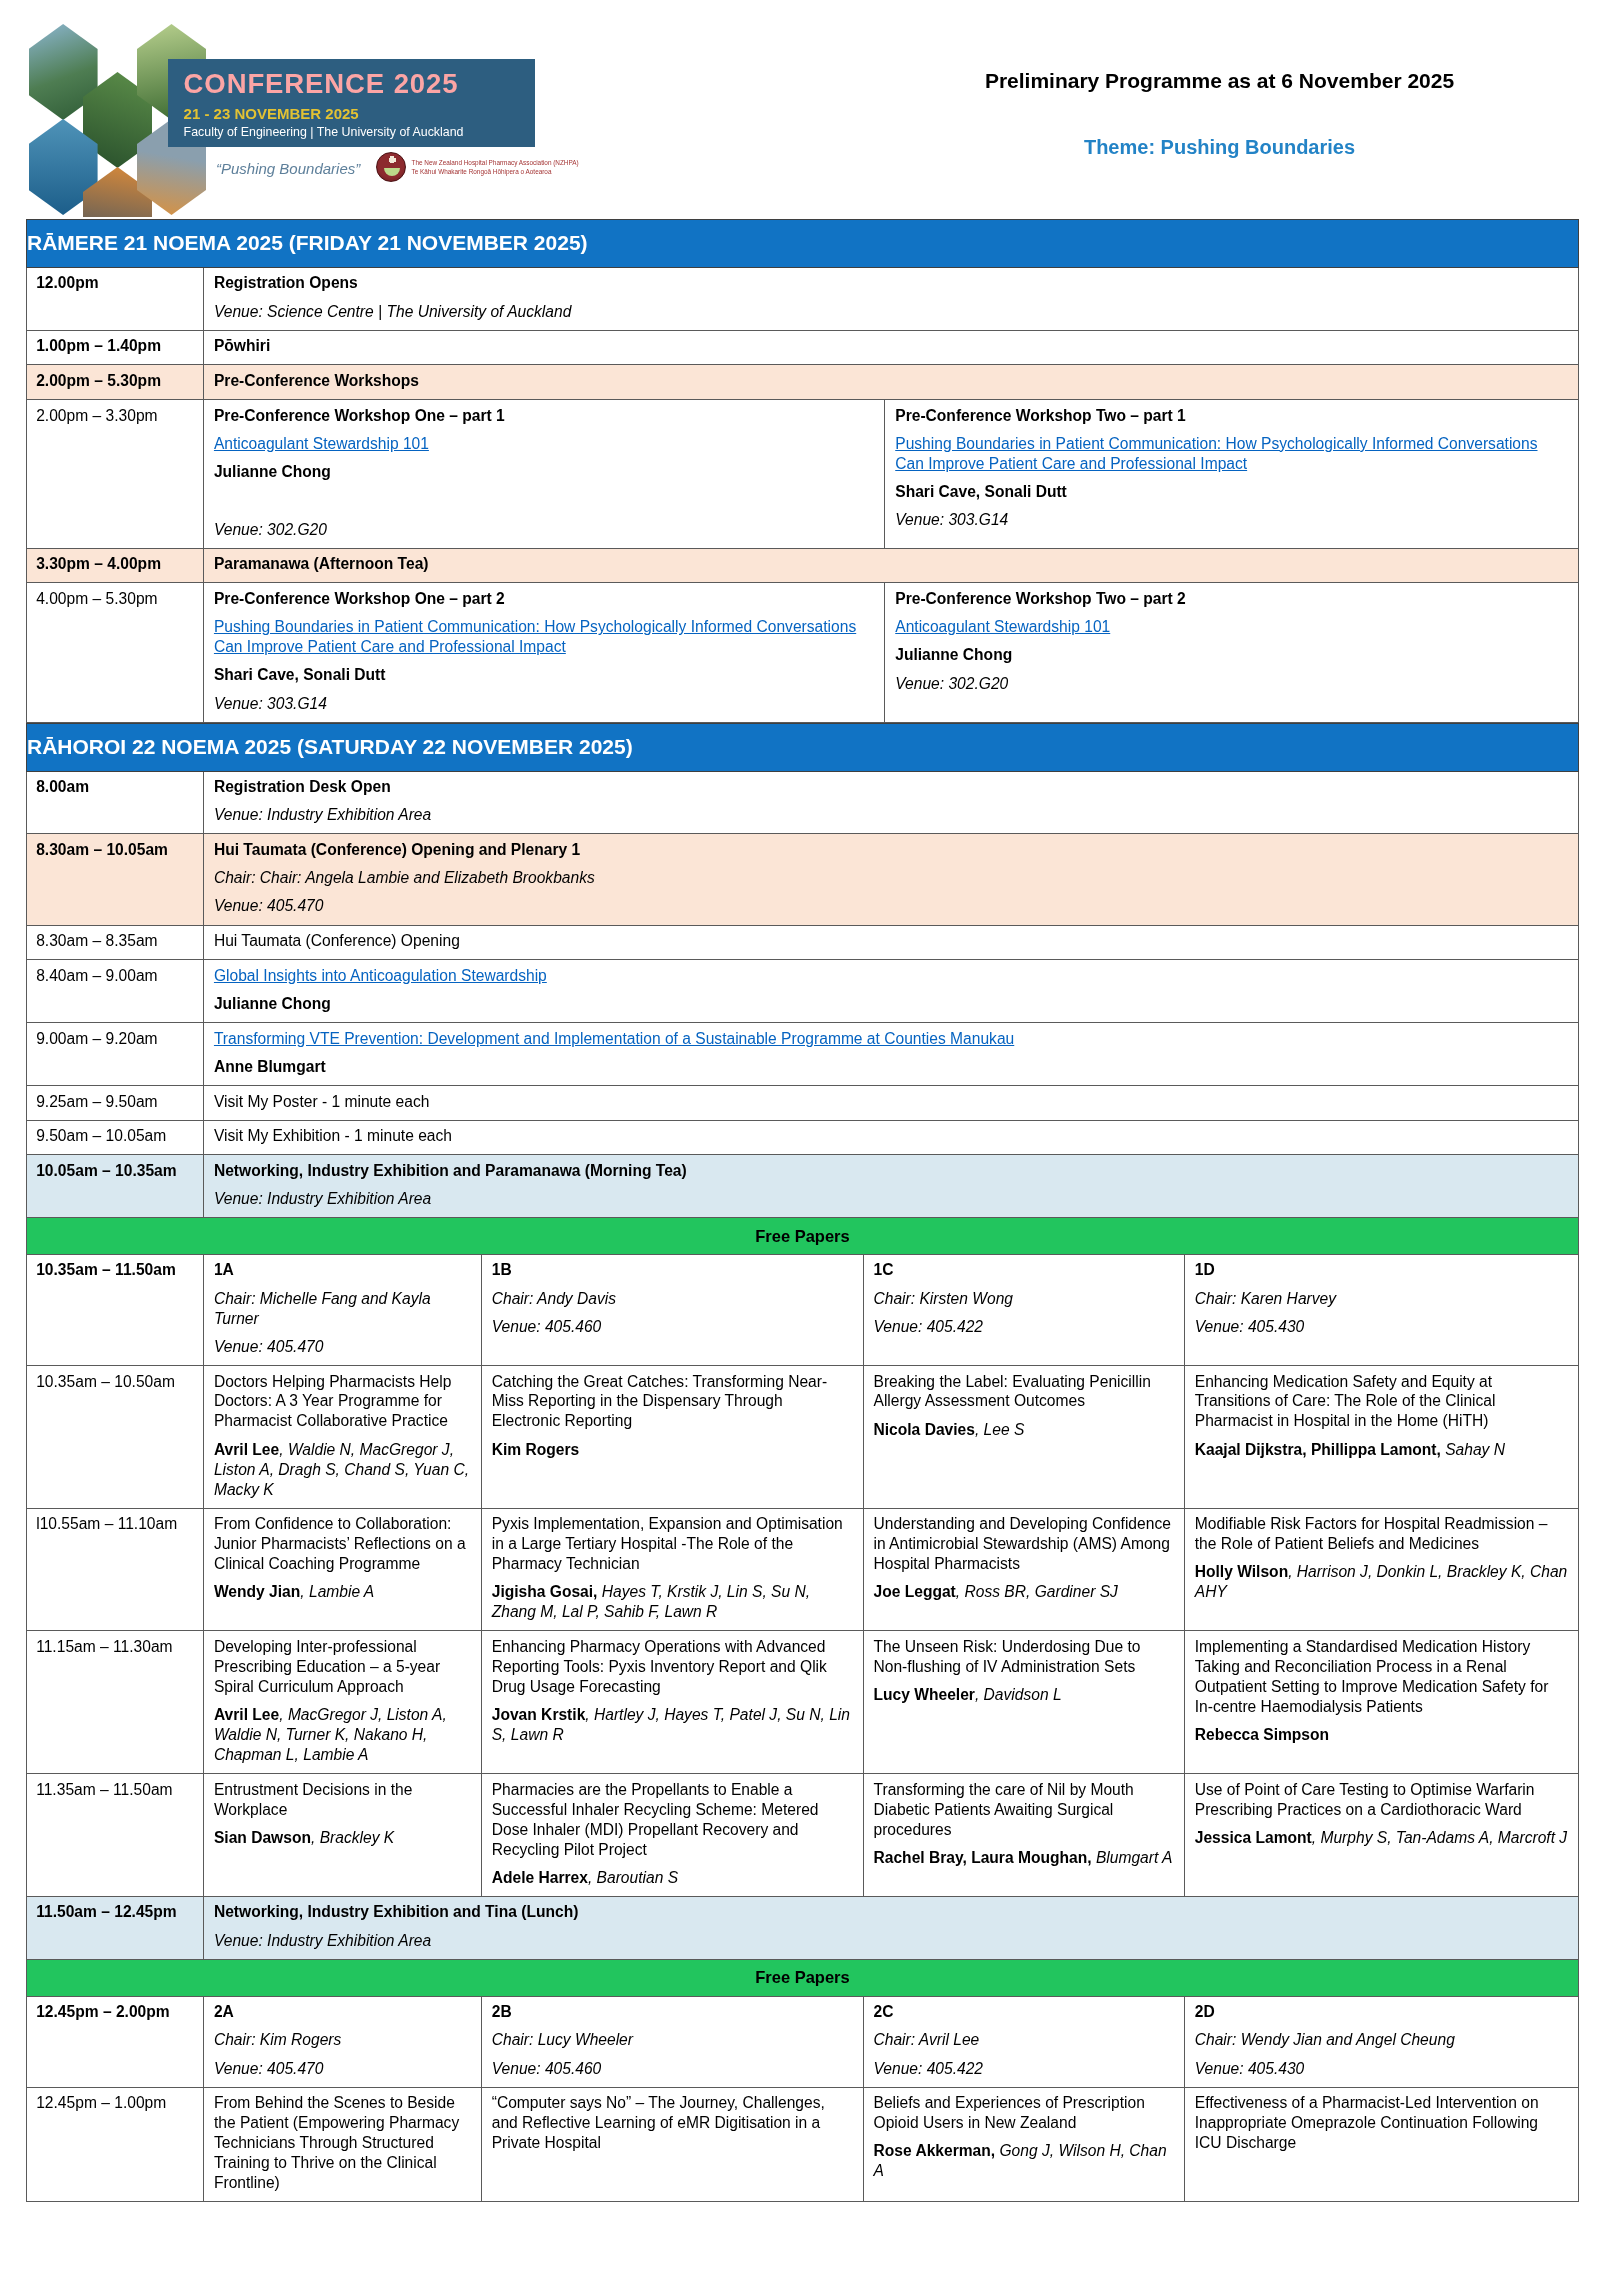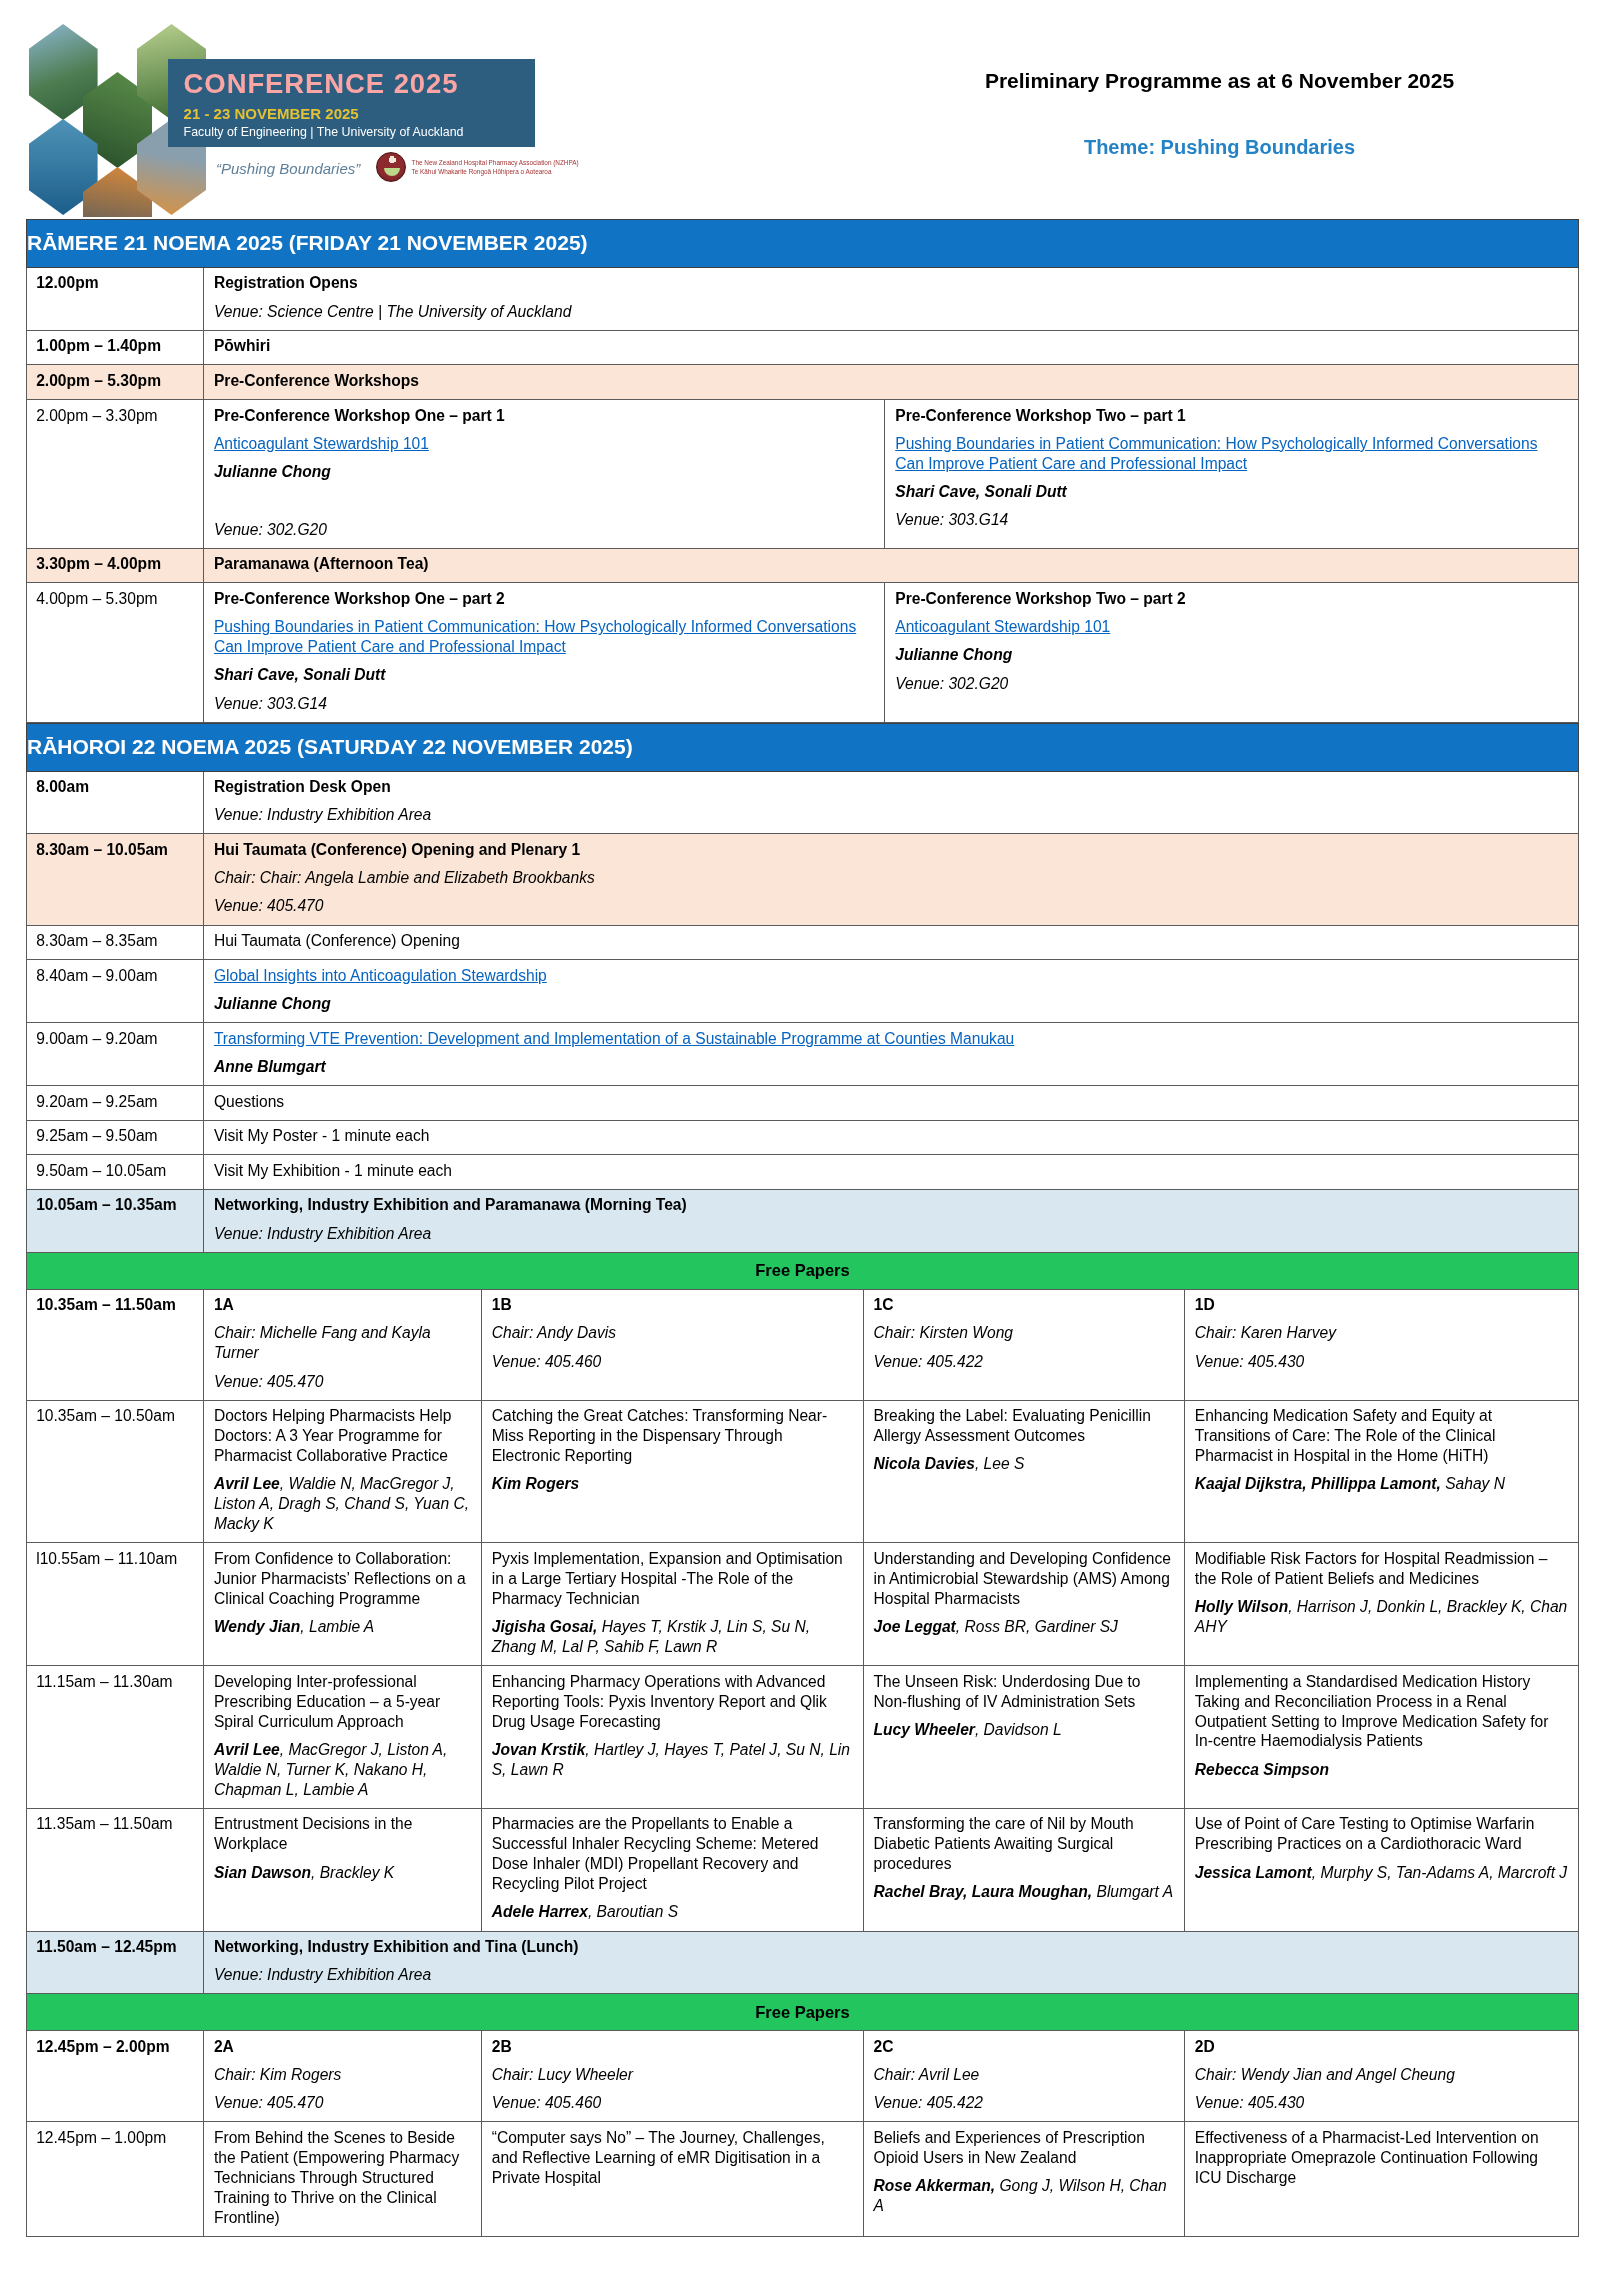--- a/index.html
+++ b/index.html
@@ -32,21 +32,21 @@
   .prelim{position:absolute;left:911px;top:69px;width:617px;text-align:center;font-size:21px;font-weight:700}
   .theme{position:absolute;left:911px;top:136px;width:617px;text-align:center;font-size:20px;font-weight:700;color:#2383c6}
   
   table{border-collapse:collapse;table-layout:fixed;width:1553px;margin-left:26px;background:#fff}
   td{border:1.4px solid #5a5a5a;vertical-align:top;padding:5.5px 10px 7.3px;font-size:15.6px;line-height:1.28}
   tr.day td{background:#1173c4;color:#fff;font-weight:700;font-size:21px;padding:10px 0;border-color:#3f3f3f}
   .bgb td, td.bgb{background:#d9e8f0}
   .bgp td, td.bgp{background:#fbe5d6}
   tr.band td{background:#22c55e;text-align:center;font-weight:700;font-size:16.5px;padding:7.3px 4.6px}
   .t{padding-left:9.2px;padding-right:4.6px}
-  .b{font-weight:700}.i{font-style:italic}.bi{font-weight:700;font-style:italic}
+  .b{font-weight:700}.i{font-style:italic}.bi{font-weight:700;}
   .lnk{color:#0563c1;text-decoration:underline;cursor:pointer}
   .para{margin-bottom:8.3px}
   .para:last-child{margin-bottom:0.9px}
   .sp{height:21px}
 </style>
 </head>
 <body>
 
 <div class="header">
   <div class="collage">
@@ -188,26 +188,20 @@
     </td>
   </tr>
   <tr>
     <td class="t">9.00am – 9.20am</td>
     <td colspan="4">
       <div class="para"><span class="lnk">Transforming VTE Prevention: Development and Implementation of a Sustainable Programme at Counties Manukau</span></div>
       <div class="para bi">Anne Blumgart</div>
     </td>
   </tr>
   <tr>
-    <td class="t">9.20am – 9.25am</td>
-    <td colspan="4">
-          <div class="para">Questions</div>
-        </td>
-  </tr>
-  <tr>
     <td class="t">9.25am – 9.50am</td>
     <td colspan="4">
           <div class="para">Visit My Poster - 1 minute each</div>
         </td>
   </tr>
   <tr>
     <td class="t">9.50am – 10.05am</td>
     <td colspan="4">
           <div class="para">Visit My Exhibition - 1 minute each</div>
         </td>

